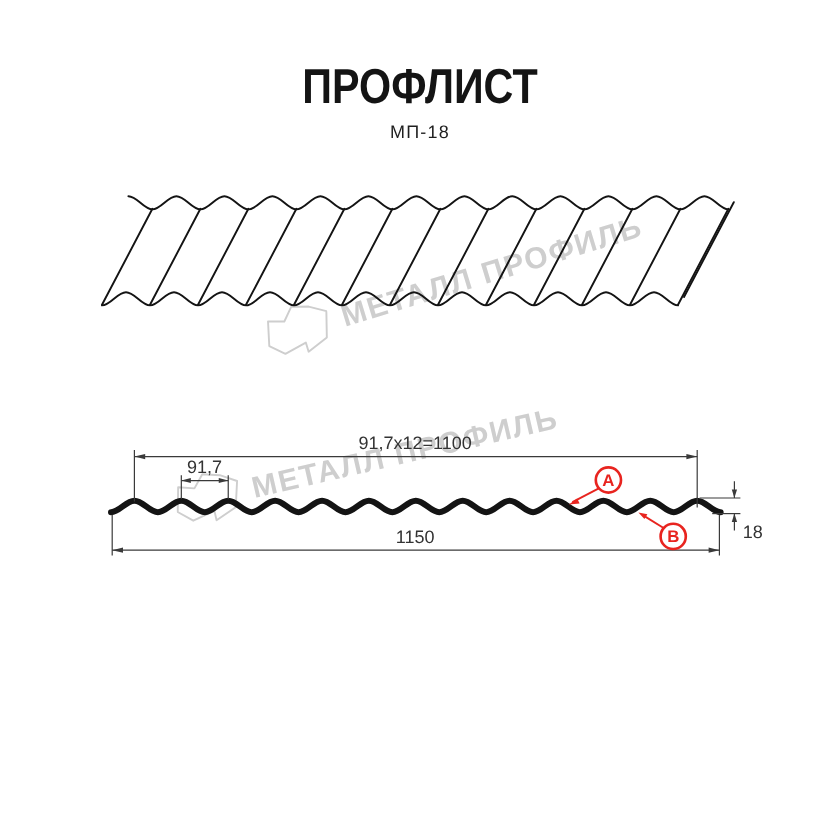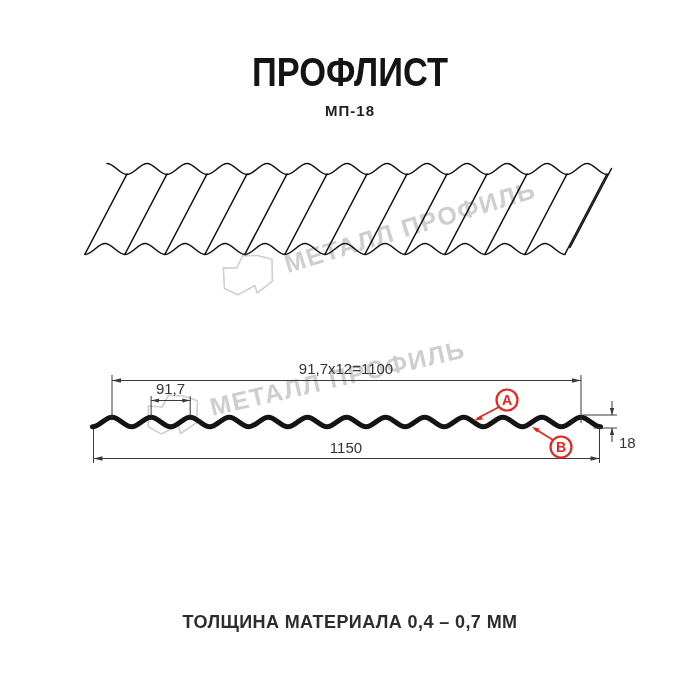--- a/index.html
+++ b/index.html
@@ -7,21 +7,21 @@
   .page { position: relative; width: 700px; height: 700px; background: #fff; overflow: hidden; padding-left: 29px; }
 
   .title {
     position: absolute; top: 52px; left: 0; width: 700px;
     text-align: center; font-size: 41px; font-weight: 800; line-height: 1;
     color: #141414; letter-spacing: 0px;
     transform: scaleX(.84); transform-origin: 50% 50%;
   }
   .subtitle {
     position: absolute; top: 102px; left: 0; width: 700px;
-    text-align: center; font-size: 15px; font-weight: 700; letter-spacing: 1px; color: #1f1f1f;
+    text-align: center; font-size: 15px; font-weight: 400; letter-spacing: 1px; color: #1f1f1f;
   }
   .footer-note {
     position: absolute; top: 612px; left: 0; width: 700px;
     text-align: center; font-size: 18px; font-weight: 600; letter-spacing: .4px; color: #2d2d2d;
   }
 
   .svg3d  { position: absolute; left: 80px; top: 152px; z-index: 2; }
   .svgsec { position: absolute; left: 80px; top: 355px; z-index: 2; }
 
   .watermark {
@@ -137,14 +137,13 @@
     </g>
 
     <g>
       <line class="red-l" x1="473" y1="85" x2="456" y2="74.5"></line>
       <polygon class="red-f" points="452,72 459.5,73.5 457,77.5"></polygon>
       <circle class="callout-circle" cx="481" cy="92" r="10.5"></circle>
       <text class="callout-text" x="481" y="97" text-anchor="middle">B</text>
     </g>
   </svg>
 
-  <div class="footer-note">ТОЛЩИНА МАТЕРИАЛА 0,4 – 0,7 ММ</div>
 </div>
 
 </body></html>

